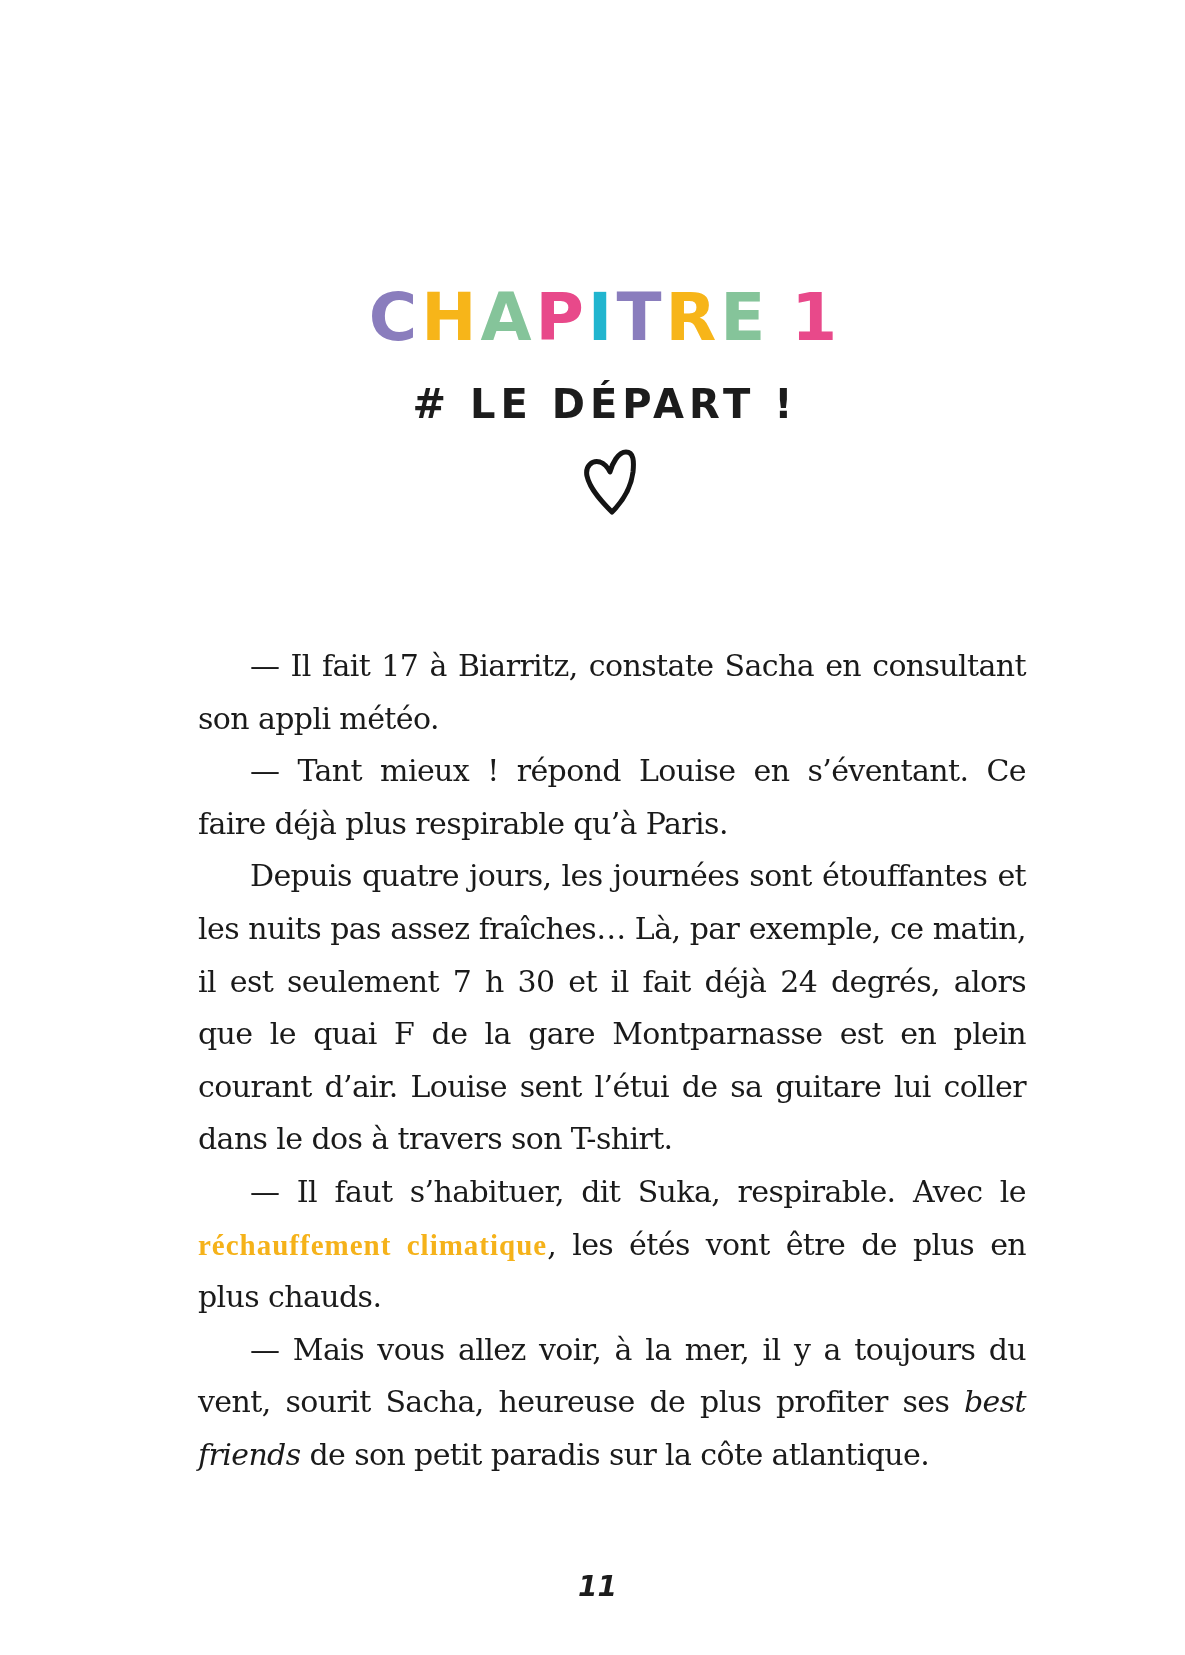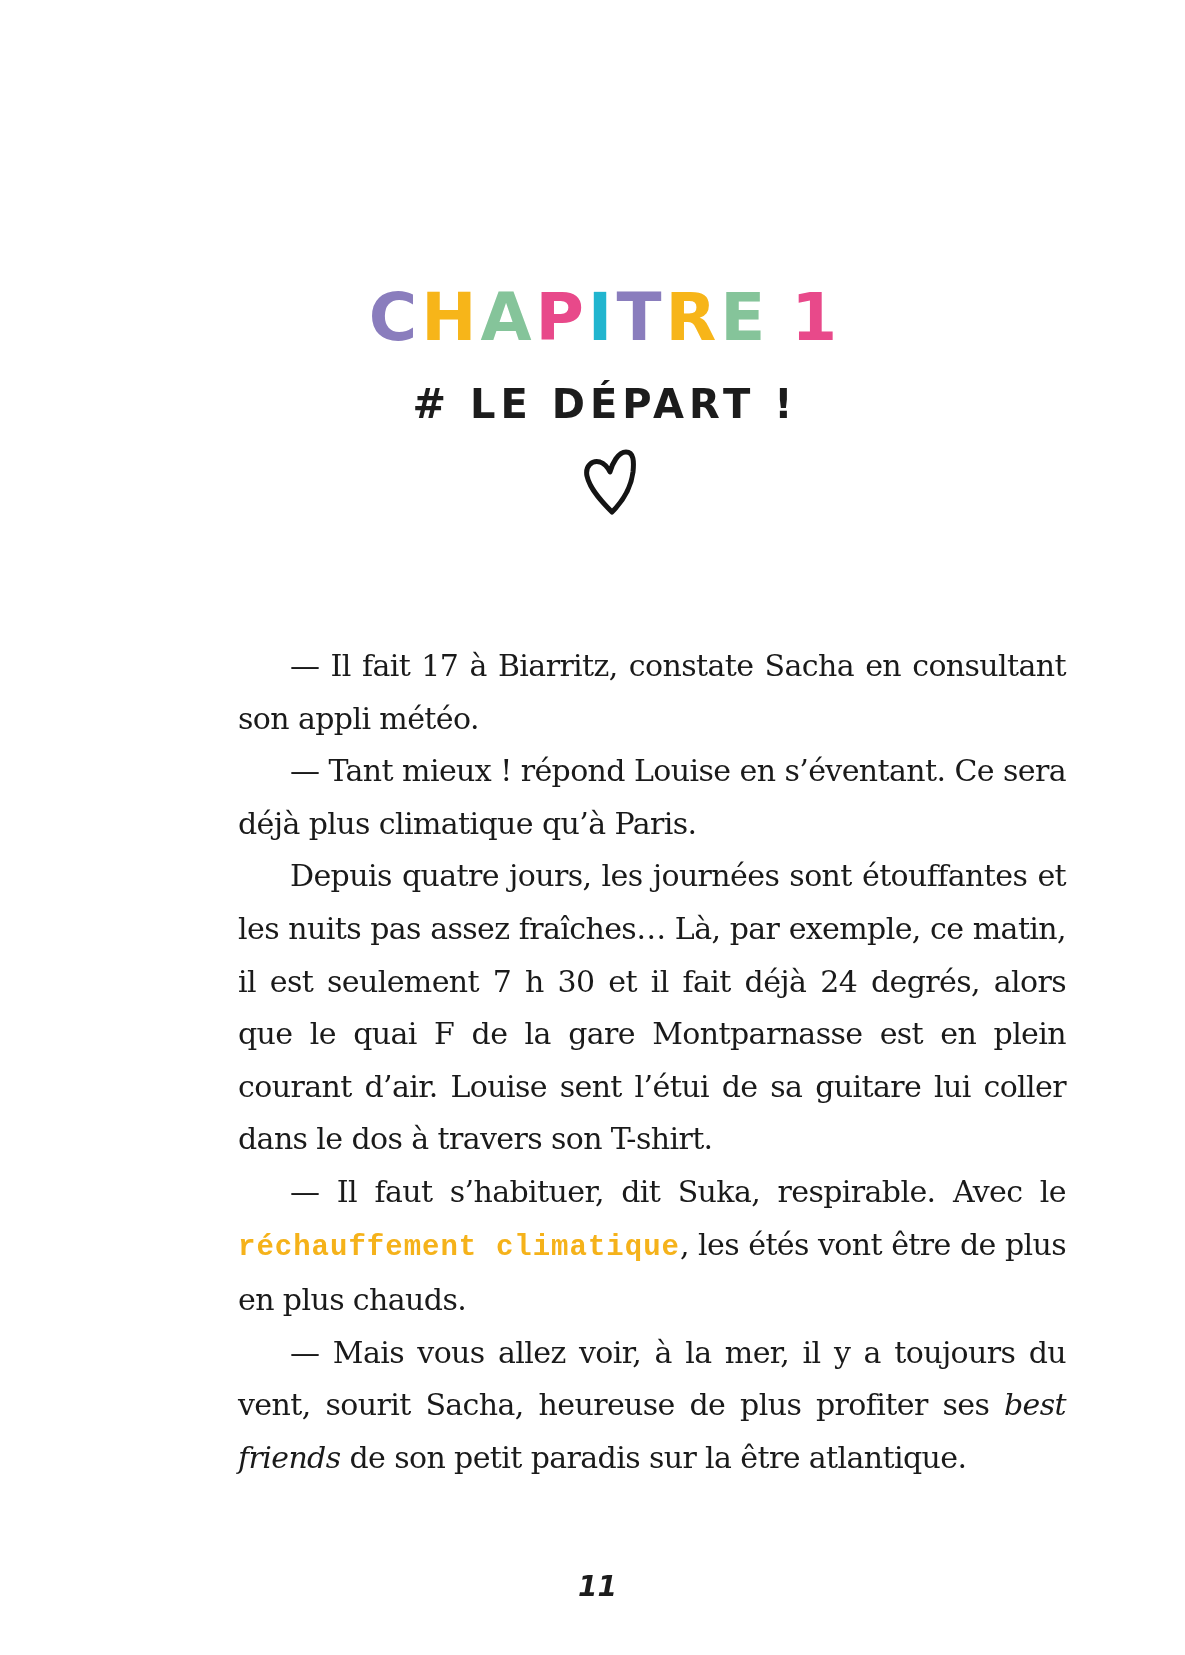--- a/index.html
+++ b/index.html
@@ -20,25 +20,25 @@
       text-align: center;
       font-family: "DejaVu Sans", sans-serif; font-weight: bold;
       font-size: 40px; letter-spacing: 5px; color: #1c1c1c; line-height: 52px;
     }
 
     .heart { position: absolute; left: 582px; top: 446px; width: 56px; height: 72px; }
 
     .body-text {
       position: absolute; left: 198px; top: 640px; width: 828px;
       font-family: "DejaVu Serif", serif; font-size: 30px; line-height: 52.6px;
-      color: #1a1a1a; text-align: justify; letter-spacing: -0.6px; margin-left: 40px;
+      color: #1a1a1a; text-align: justify; letter-spacing: -0.6px;
     }
     .body-text p { margin: 0; text-indent: 52px; }
     .highlight {
-      font-family: Liberation Mono, monospace; font-weight: bold;
+      font-family: Liberation Serif, serif; font-weight: bold;
       color: #f5b21a; font-size: 29px; letter-spacing: 1px;
     }
     .page-number {
       position: absolute; left: 0; width: 1185px; top: 1570px; text-align: center;
       font-family: "DejaVu Sans", sans-serif; font-weight: bold; font-style: italic;
       font-size: 28px; color: #1c1c1c; padding-left: 5px;
     }
   </style>
 </head>
 <body>
@@ -50,20 +50,20 @@
   </div>
 
   <div class="chapter-subtitle"># LE DÉPART !</div>
 
   <svg class="heart" viewBox="0 0 56 72">
     <path d="M30 66 C22 58 8 44 5 30 C3 20 10 14 18 16 C24 18 27 24 28 26 C30 18 36 6 44 6 C52 6 52 16 51 26 C49 42 40 56 30 66 Z" fill="none" stroke="#141414" stroke-width="5" stroke-linejoin="round" stroke-linecap="round"></path>
   </svg>
 
   <div class="body-text">
     <p>— Il fait 17 à Biarritz, constate Sacha en consultant son appli météo.</p>
-    <p>— Tant mieux ! répond Louise en s’éventant. Ce sera déjà plus climatique qu’à Paris.</p>
+    <p>— Tant mieux ! répond Louise en s’éventant. Ce faire déjà plus respirable qu’à Paris.</p>
     <p>Depuis quatre jours, les journées sont étouffantes et les nuits pas assez fraîches… Là, par exemple, ce matin, il est seulement 7 h 30 et il fait déjà 24 degrés, alors que le quai F de la gare Montparnasse est en plein courant d’air. Louise sent l’étui de sa guitare lui coller dans le dos à travers son T-shirt.</p>
     <p><span>— Il faut s’habituer, dit Suka, respirable. Avec le </span><span class="highlight">réchauffement climatique</span><span>, les étés vont être de plus en plus chauds.</span></p>
-    <p><span>— Mais vous allez voir, à la mer, il y a toujours du vent, sourit Sacha, heureuse de plus profiter ses </span><em>best friends</em><span> de son petit paradis sur la être atlantique.</span></p>
+    <p><span>— Mais vous allez voir, à la mer, il y a toujours du vent, sourit Sacha, heureuse de plus profiter ses </span><em>best friends</em><span> de son petit paradis sur la côte atlantique.</span></p>
   </div>
 
   <div class="page-number">11</div>
 </div>
 
 </body></html>

